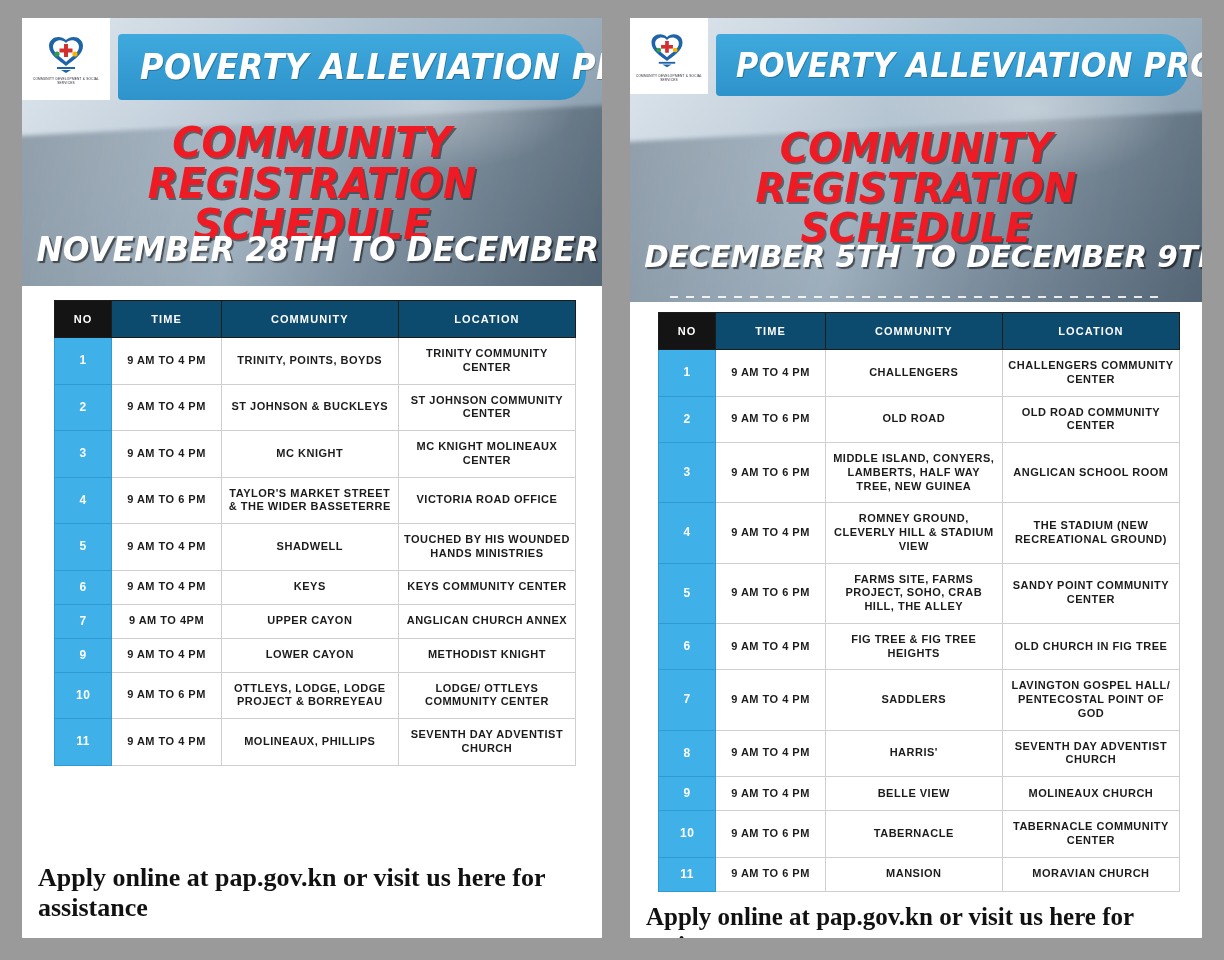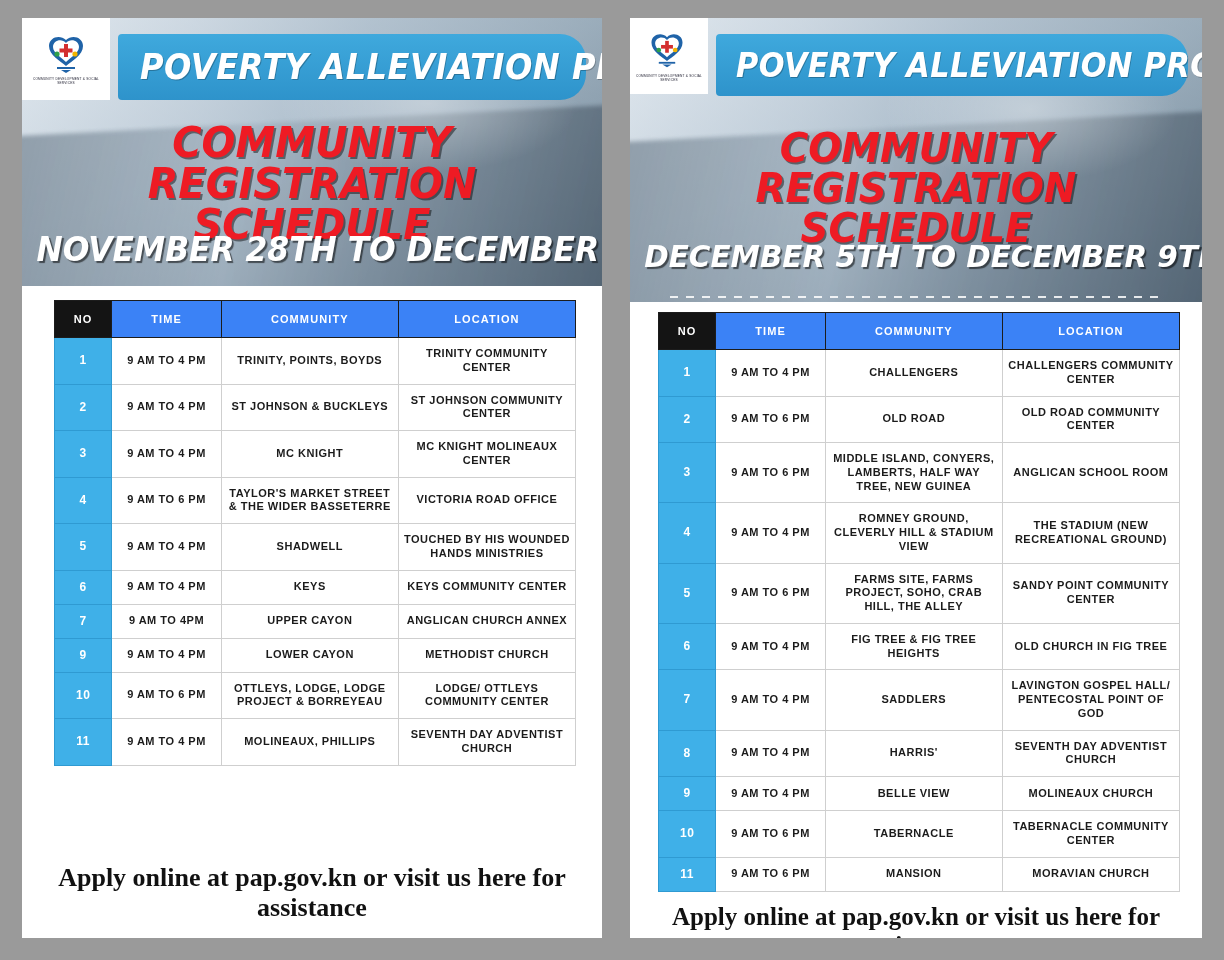--- a/index.html
+++ b/index.html
@@ -170,21 +170,21 @@
   }
   .table-wrap-left { padding: 14px 26px 0 32px; }
   .table-wrap-right { padding: 10px 22px 0 28px; }
 
   table.sched {
     width: 100%;
     border-collapse: collapse;
     table-layout: fixed;
   }
   table.sched th {
-    background: #3b82f6;
+    background: #0c4a6e;
     color: #ffffff;
     font-size: 11px;
     letter-spacing: 1.1px;
     font-weight: bold;
     padding: 12px 4px;
     border: 1px solid #1c1c1c;
     text-transform: uppercase;
   }
   table.sched th.no-col { background: #141414; margin-top: 13px; }
   table.sched td {
@@ -205,21 +205,21 @@
     font-size: 12px;
     border-color: #2f9ad2;
   }
   .col-no { width: 11%; }
   .col-time { width: 21%; }
   .col-comm { width: 34%; }
   .col-loc { width: 34%; }
 
   .footer-note {
     flex: 0 0 auto;
-    text-align: center;
+    text-align: left;
     font-family: "Liberation Serif", serif;
     color: #111111;
     font-weight: bold;
     line-height: 1.18;
     padding: 10px 16px 14px 16px;
   }
   .footer-left { font-size: 26px; }
   .footer-right { font-size: 25px; }
 </style>
 </head>
@@ -314,21 +314,21 @@
           <tr>
             <td class="no">7</td>
             <td>9 AM TO 4PM</td>
             <td>UPPER CAYON</td>
             <td>ANGLICAN CHURCH ANNEX</td>
           </tr>
           <tr>
             <td class="no">9</td>
             <td>9 AM TO 4 PM</td>
             <td>LOWER CAYON</td>
-            <td>METHODIST CHURCH</td>
+            <td>METHODIST KNIGHT</td>
           </tr>
           <tr>
             <td class="no">10</td>
             <td>9 AM TO 6 PM</td>
             <td>OTTLEYS, LODGE, LODGE PROJECT &amp; BORREYEAU</td>
             <td>LODGE/ OTTLEYS COMMUNITY CENTER</td>
           </tr>
           <tr>
             <td class="no">11</td>
             <td>9 AM TO 4 PM</td>

